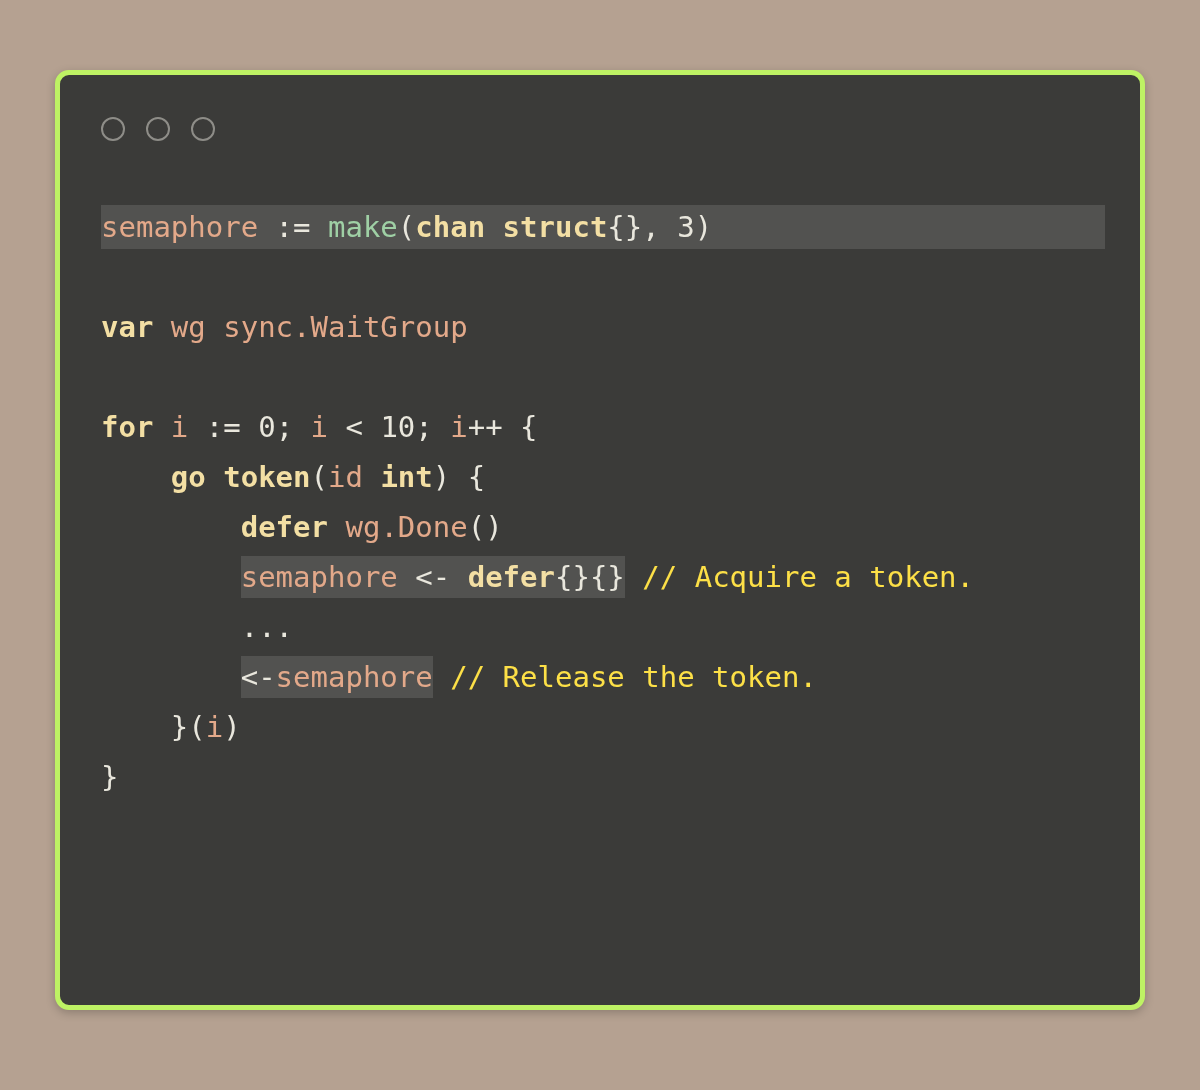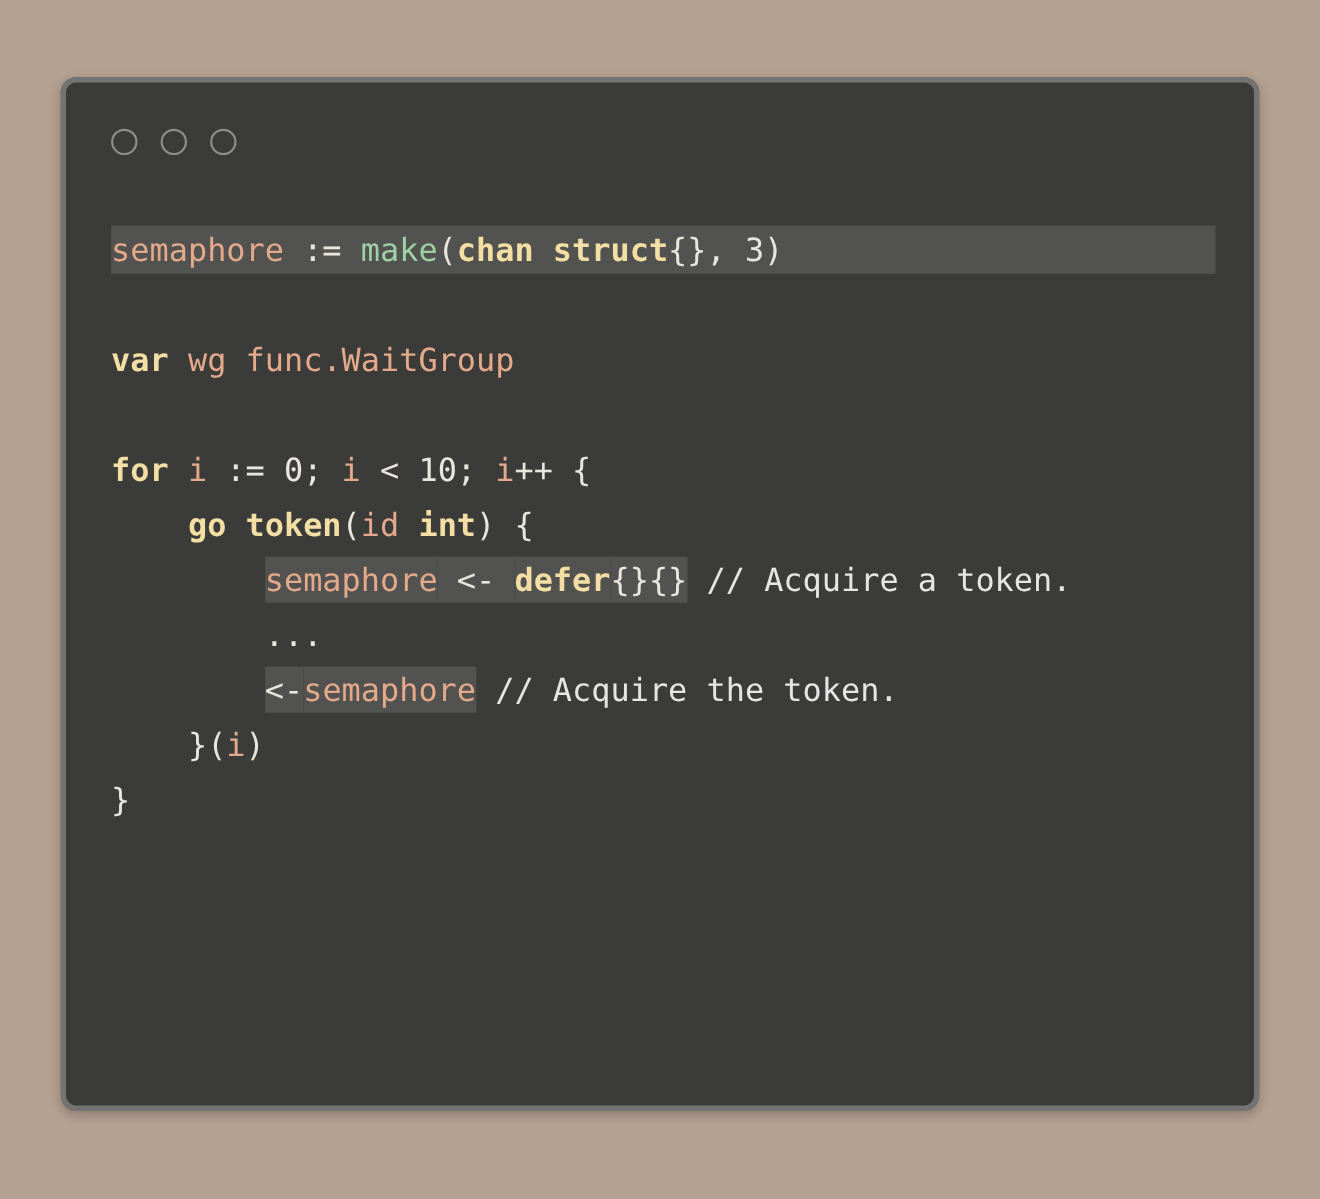--- a/index.html
+++ b/index.html
@@ -23,21 +23,21 @@
 
   
   .code-window {
     position: absolute;
     left: 55px;
     top: 70px;
     width: 1090px;
     height: 940px;
     box-sizing: border-box;
     background: #3b3b39;
-    border: 5px solid #737373;
+    border: 5px solid #bef264;
     border-radius: 14px;
     box-shadow: 0 3px 10px rgba(0,0,0,0.22);
     overflow: hidden;
     padding-left: 33px;
   }
 
   
   .titlebar {
     position: absolute;
     left: 41px;
@@ -90,45 +90,46 @@
   .hl-inline {
     background: #525250;
     padding: 4px 0;
   }
 
   
   .t-plain  { color: #e9e7dd; }
   .t-var    { color: #e3a98a; }
   .t-kw     { color: #f3dfa4; font-weight: bold; }
   .t-fn     { color: #9fd0a5; }
-  .t-cmt    { color: #e5e5e5; text-align: center; }
+  .t-cmt    { color: #fde047; text-align: center; }
 </style>
 </head>
 <body>
 
 <div class="stage">
 
   <div class="code-window">
 
     <div class="titlebar">
       <span class="dot"></span>
       <span class="dot"></span>
       <span class="dot"></span>
     </div>
 
     <div class="code" id="code-body">
         <div class="line hl-full"><span class="t-var">semaphore</span><span class="t-plain"> := </span><span class="t-fn">make</span><span class="t-plain">(</span><span class="t-kw">chan struct</span><span class="t-plain">{}, 3)</span></div>
         <div class="line blank"></div>
-        <div class="line"><span class="t-kw">var</span><span class="t-plain"> </span><span class="t-var">wg func.WaitGroup</span></div>
+        <div class="line"><span class="t-kw">var</span><span class="t-plain"> </span><span class="t-var">wg sync.WaitGroup</span></div>
         <div class="line blank"></div>
         <div class="line"><span class="t-kw">for</span><span class="t-plain"> </span><span class="t-var">i</span><span class="t-plain"> := 0; </span><span class="t-var">i</span><span class="t-plain"> &lt; 10; </span><span class="t-var">i</span><span class="t-plain">++ {</span></div>
         <div class="line"><span class="t-plain">    </span><span class="t-kw">go token</span><span class="t-plain">(</span><span class="t-var">id</span><span class="t-plain"> </span><span class="t-kw">int</span><span class="t-plain">) {</span></div>
+        <div class="line"><span class="t-plain">        </span><span class="t-kw">defer</span><span class="t-plain"> </span><span class="t-var">wg.Done</span><span class="t-plain">()</span></div>
         <div class="line"><span class="t-plain">        </span><span class="t-var hl-inline">semaphore</span><span class="t-plain hl-inline"> &lt;- </span><span class="t-kw hl-inline">defer</span><span class="t-plain hl-inline">{}{}</span><span class="t-plain"> </span><span class="t-cmt">// Acquire a token.</span></div>
         <div class="line"><span class="t-plain">        </span><span class="t-plain">...</span></div>
-        <div class="line"><span class="t-plain">        </span><span class="t-plain hl-inline">&lt;-</span><span class="t-var hl-inline">semaphore</span><span class="t-plain"> </span><span class="t-cmt">// Acquire the token.</span></div>
+        <div class="line"><span class="t-plain">        </span><span class="t-plain hl-inline">&lt;-</span><span class="t-var hl-inline">semaphore</span><span class="t-plain"> </span><span class="t-cmt">// Release the token.</span></div>
         <div class="line"><span class="t-plain">    }(</span><span class="t-var">i</span><span class="t-plain">)</span></div>
         <div class="line"><span class="t-plain">}</span></div>
         <div class="line blank"></div>
       </div>
 
   </div>
 
 </div>
 
 </body></html>

